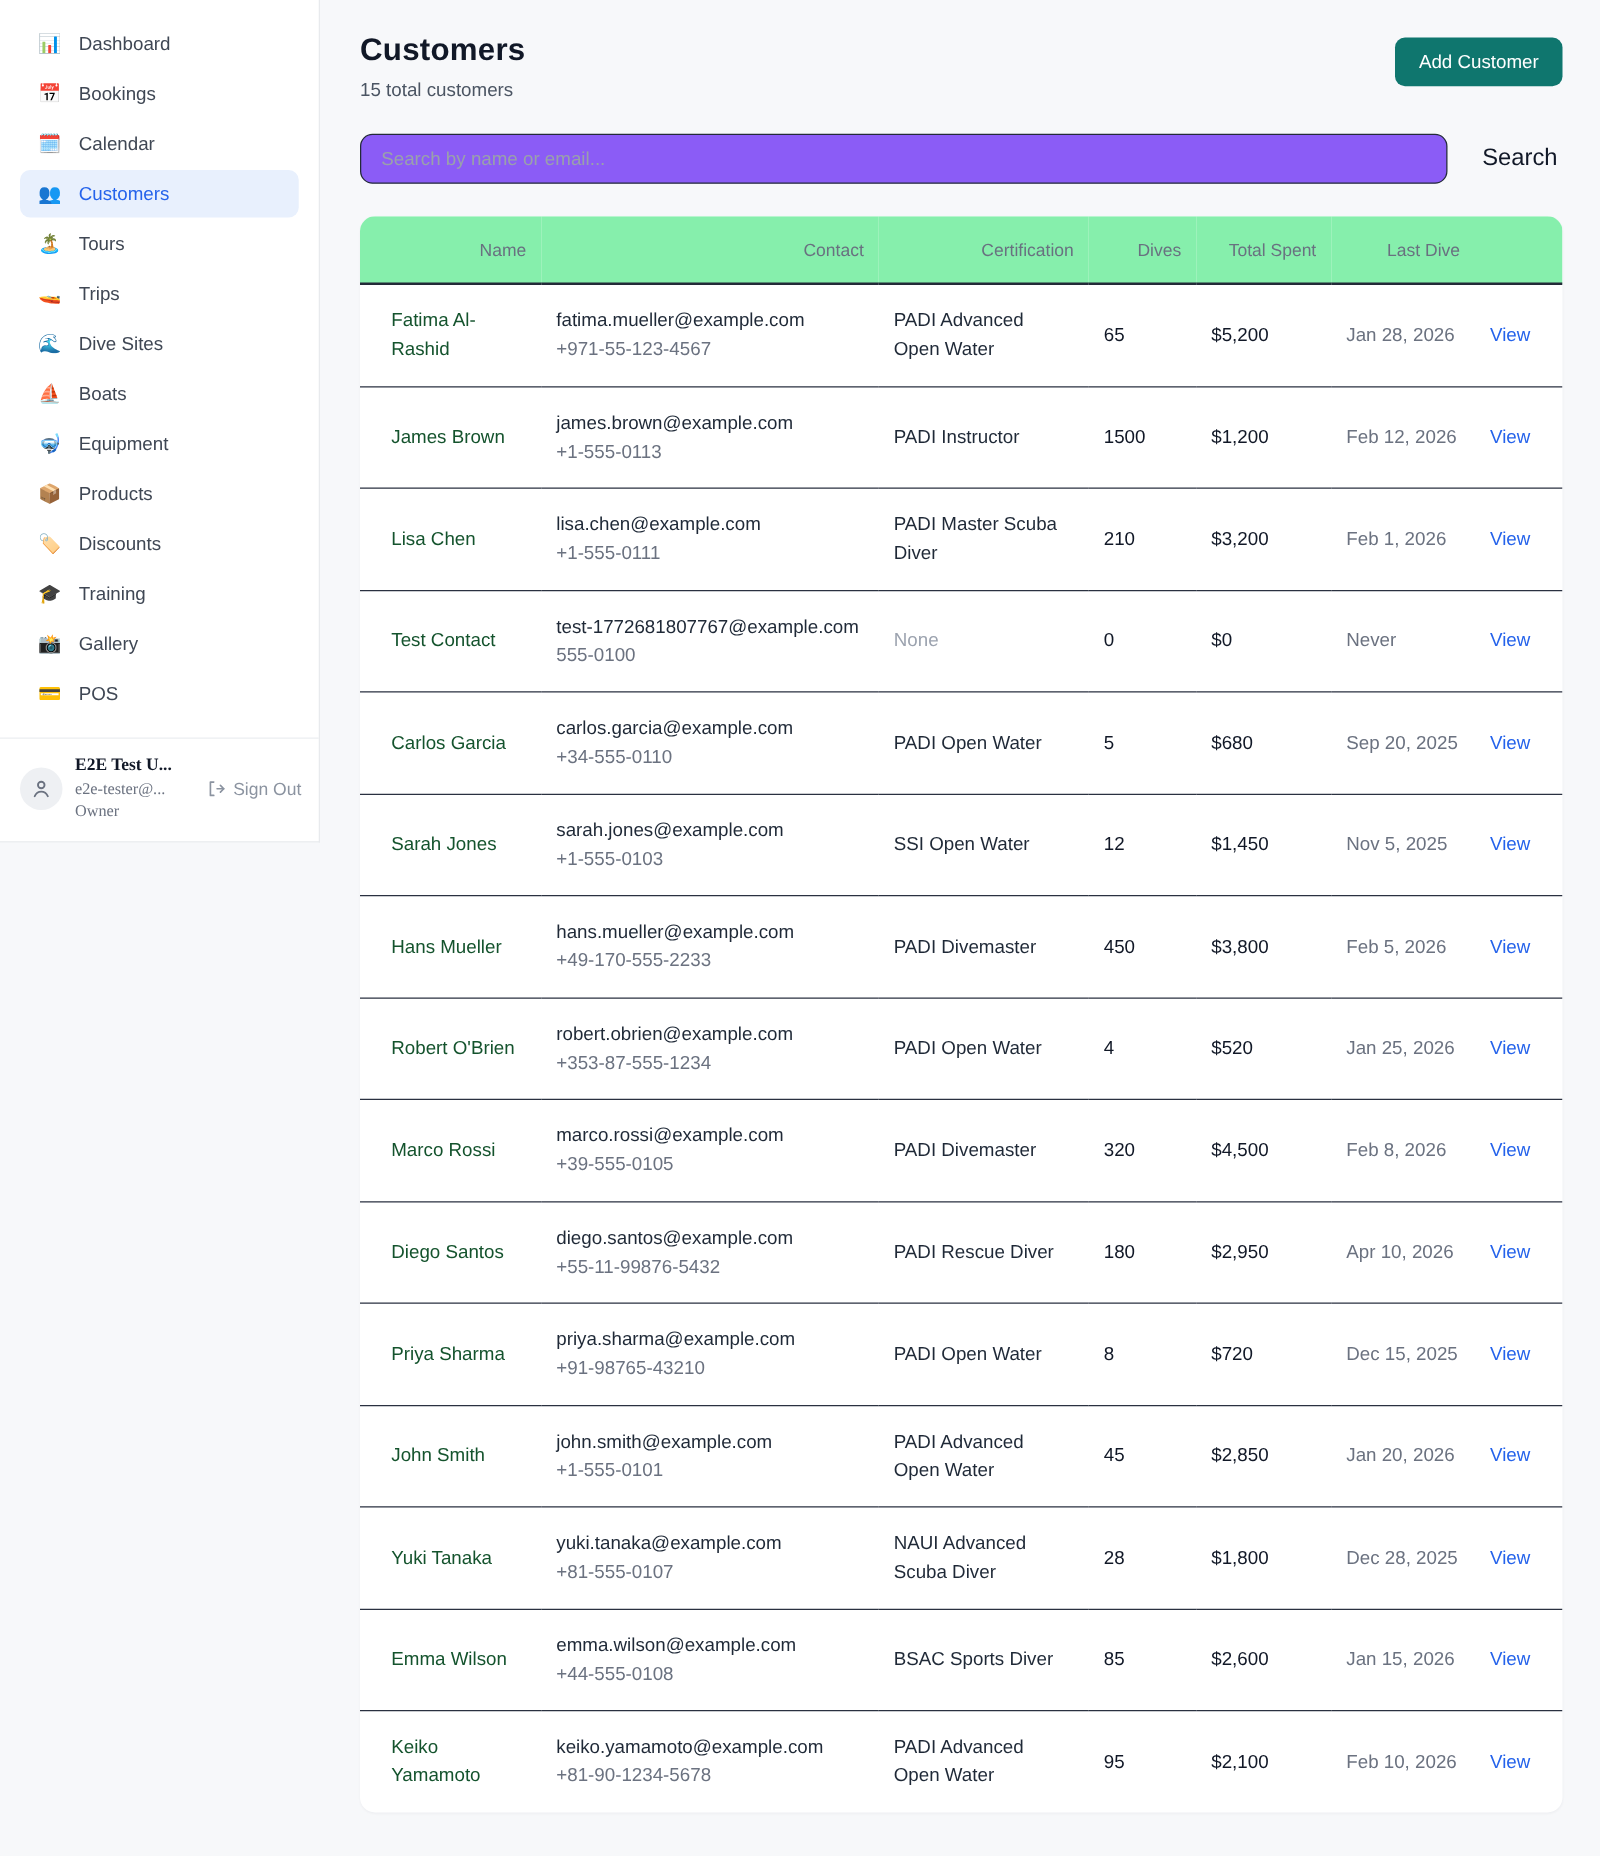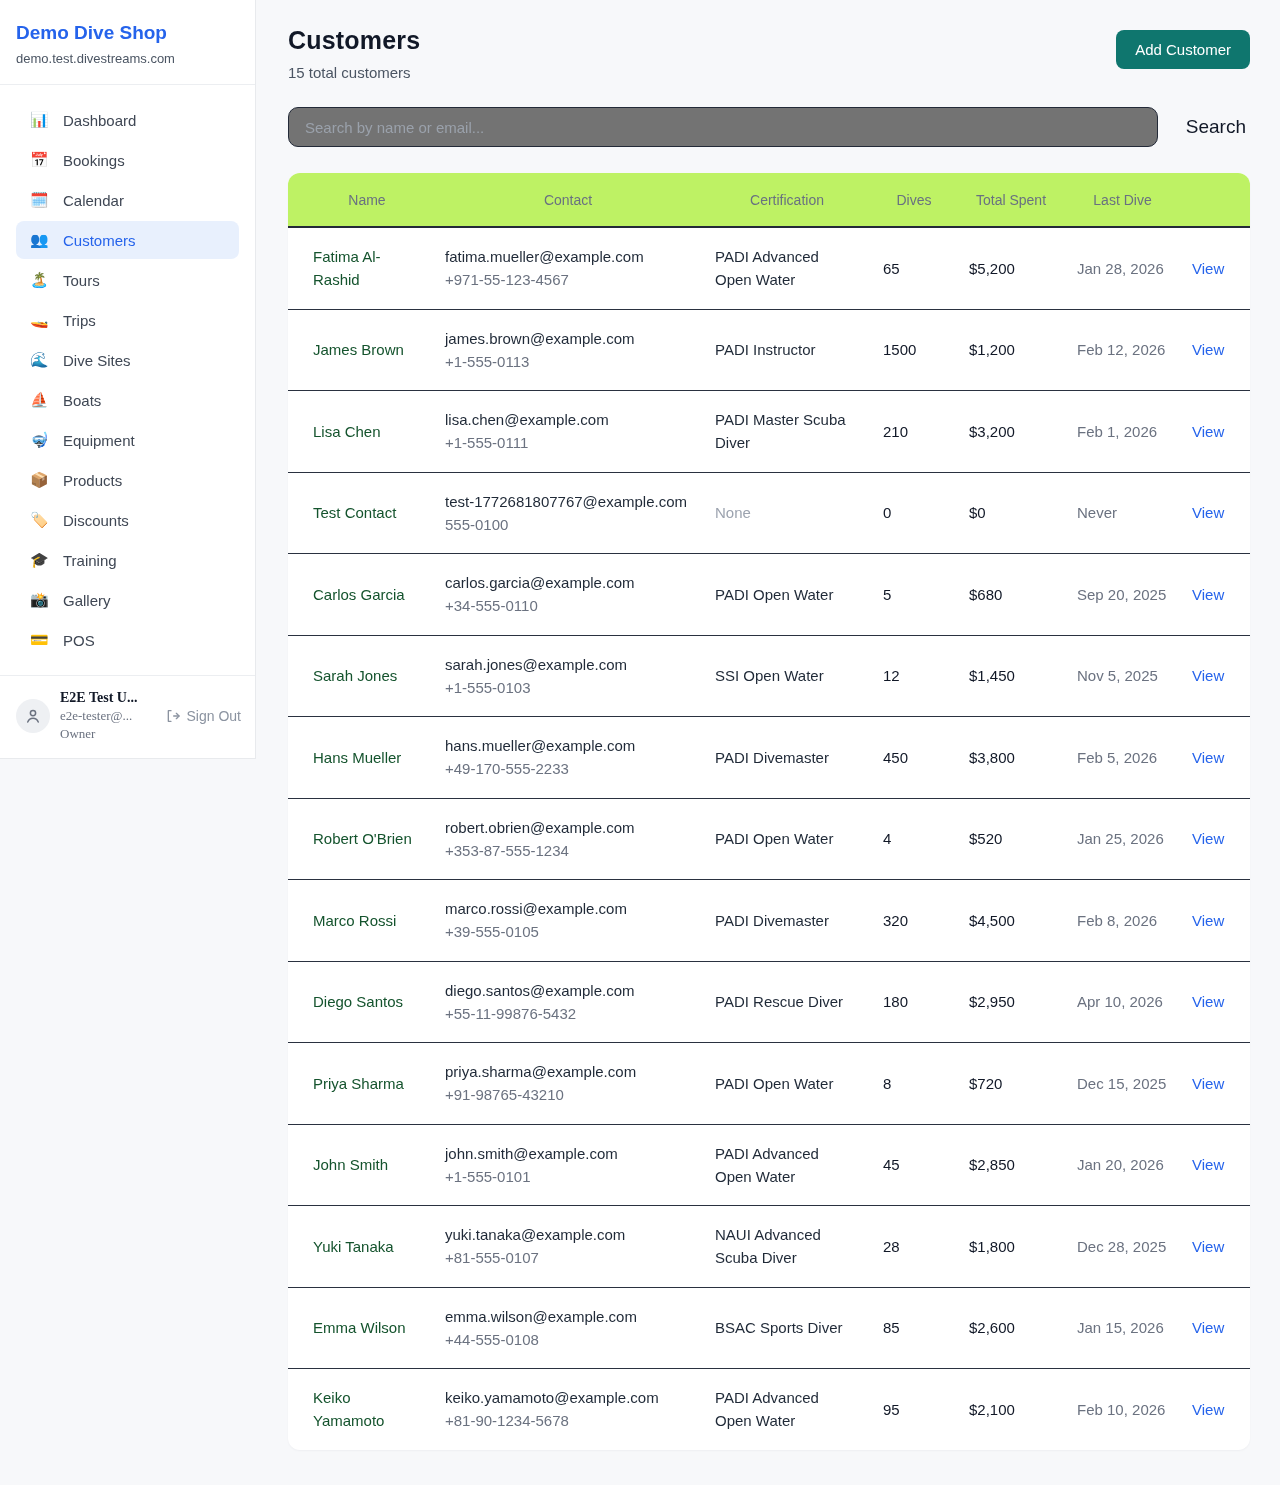--- a/index.html
+++ b/index.html
@@ -56,36 +56,36 @@
   .btn-primary {
     background:#0f766e; color:#ffffff; border:none; cursor:pointer;
     font-family:inherit; font-size:15px; font-weight:500;
     padding:11px 19px; border-radius:8px; margin-top:4px;
   }
 
   .search-row { display:flex; align-items:center; margin-top:26px; }
   .search-input {
     flex:1; height:40px; border:1.5px solid #232a38; border-radius:10px;
     padding:0 16px; font-family:inherit; font-size:15px; color:#1f2937;
-    background:#737373; outline:none;
+    background:#8b5cf6; outline:none;
   }
   .search-input::placeholder { color:#9aa1ab; }
   .search-btn {
     background:none; border:none; cursor:pointer; font-family:inherit;
     font-size:19px; color:#111827; margin-left:24px; padding:8px 4px;
   }
 
   
   .table-card {
     margin-top:26px; background:#ffffff; border-radius:12px;
     overflow:hidden; box-shadow:0 1px 2px rgba(16,24,40,.04);
   }
   table { width:100%; border-collapse:collapse; table-layout:fixed; }
   thead th {
-    background:#bef264; text-align:center; vertical-align:top;
+    background:#86efac; text-align:right; vertical-align:top;
     font-size:14px; font-weight:500; color:#697180;
     padding:17px 12px 15px 12px; line-height:1.5;
     border-bottom:2px solid #232a38;
   }
   th:first-child, td:first-child { padding-left:25px; }
   th:last-child, td:last-child { padding-right:24px; }
   tbody td {
     padding:17px 12px; vertical-align:middle; font-size:15px; line-height:1.55;
     border-bottom:1px solid #2a3140;
   }
@@ -97,24 +97,20 @@
   .c-cert.muted { color:#9ca3af; }
   .c-dives, .c-spent { color:#111827; }
   .c-date { color:#6b7280; }
   .view-link { color:#2563eb; font-weight:500; text-decoration:none; cursor:pointer; }
   svg { display:block; }
 </style>
 </head>
 <body>
 
 <aside class="sidebar">
-  <div class="sidebar-header">
-    <div class="shop-title">Demo Dive Shop</div>
-    <div class="shop-domain">demo.test.divestreams.com</div>
-  </div>
   <nav class="nav">
   <div class="nav-item">
     <span class="nav-icon">📊</span>
     <span class="nav-label">Dashboard</span>
   </div>
 
   <div class="nav-item">
     <span class="nav-icon">📅</span>
     <span class="nav-label">Bookings</span>
   </div>

